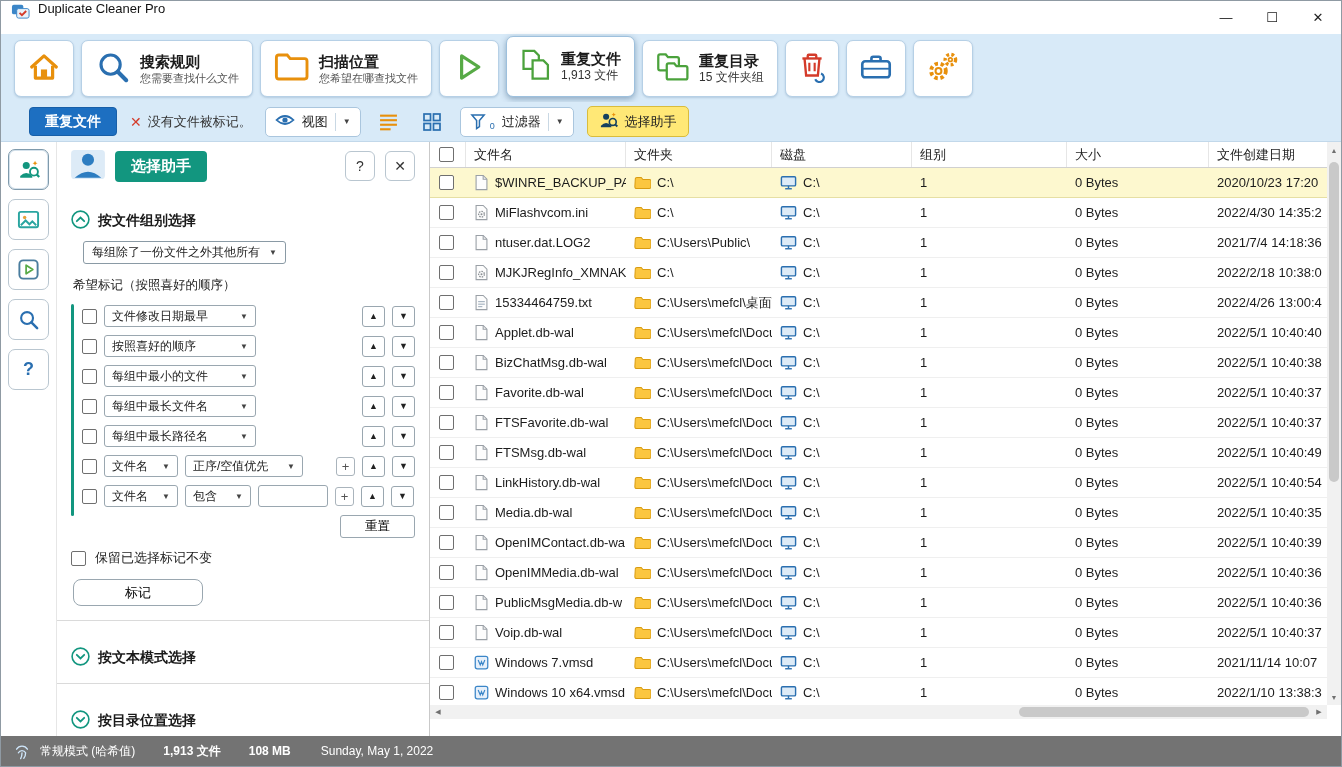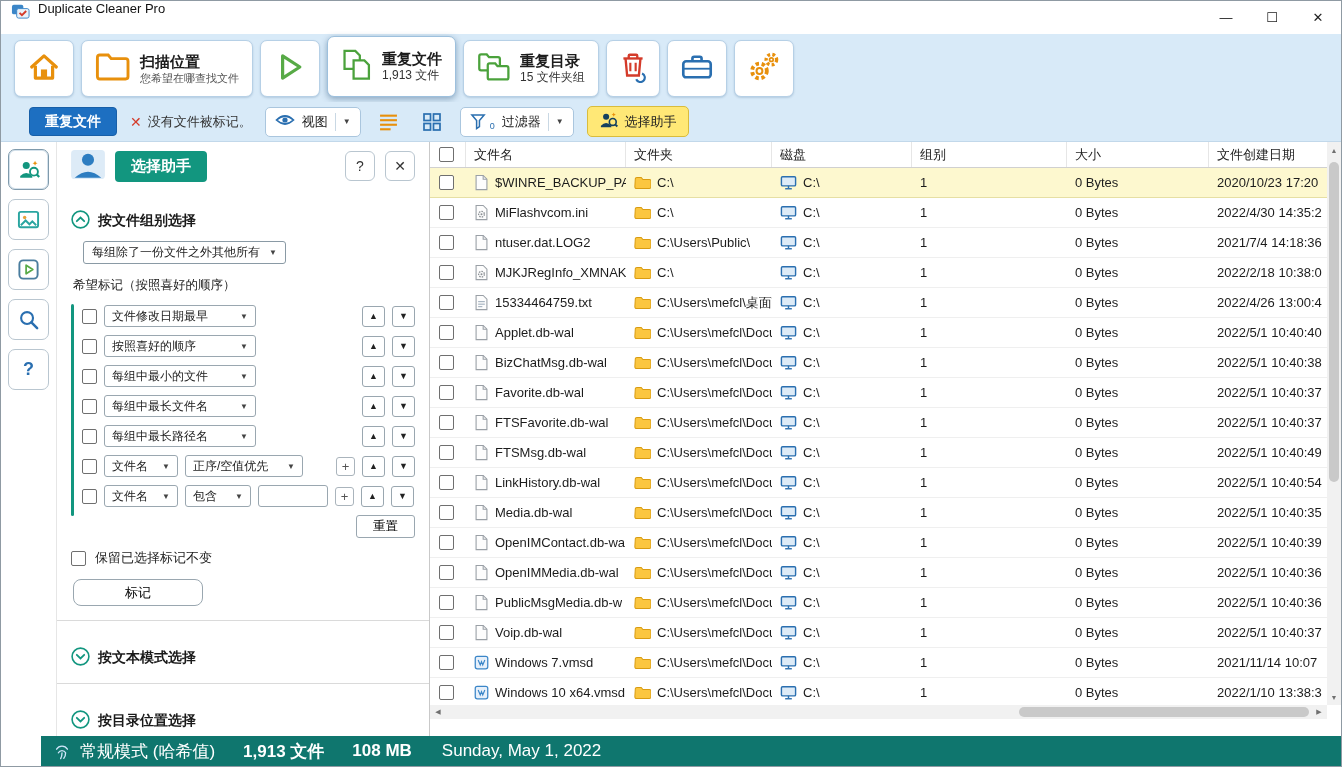--- a/index.html
+++ b/index.html
@@ -76,21 +76,21 @@
   .dd.sm { width:74px; }
   .dd.md { width:118px; }
   .dd.xs { width:66px; }
   .rule-input { width:70px; height:22px; border:1px solid #9aa7b0; border-radius:3px; background:#fff; font-size:12px; padding:0 4px; }
   .spacer { flex:1; }
   .plus-btn { width:19px; height:19px; border:1px solid #aab4bc; border-radius:3px; display:flex; align-items:center;
               justify-content:center; font-size:13px; color:#555; background:#fff; }
   .arr { width:23px; height:21px; border:1px solid #9aa7b0; border-radius:3px; display:flex; align-items:center;
          justify-content:center; font-size:9px; background:#fff; color:#222; }
   .reset-row { display:flex; justify-content:flex-end; margin-top:4px; }
-  .reset-btn { height:23px; padding:0 16px; font-size:12.5px; border:1px solid #9aa7b0; border-radius:3px; background:#fff; }
+  .reset-btn { height:23px; padding:0 24px; font-size:12.5px; border:1px solid #9aa7b0; border-radius:3px; background:#fff; }
   .keep-row { display:flex; align-items:center; gap:9px; margin-top:11px; font-size:13px; }
   .mark-btn { display:block; margin:12px 0 0 2px; width:130px; height:27px; border:1px solid #9aa7b0; border-radius:8px;
               background:#fff; font-size:13px; }
   .divider { height:1px; background:#dadada; margin:14px -14px 0 -14px; }
   .bottom-btns { display:flex; gap:10px; margin-top:12px; }
   .bb { height:28px; border:1px solid #9aa7b0; border-radius:4px; background:#fff; font-size:12.5px;
         display:flex; align-items:center; gap:6px; padding:0 10px; color:#222; }
 
   
   .table-area { flex:1 1 auto; position:relative; background:#fff; min-width:0; overflow:hidden; }
@@ -109,22 +109,22 @@
   .varr { position:absolute; left:0; width:14px; height:16px; display:flex; align-items:center; justify-content:center;
           font-size:7px; color:#707070; }
   .varr.up { top:0; } .varr.dn { bottom:0; }
   .hscroll { position:absolute; left:0; right:14px; bottom:17px; height:14px; background:#f1f1f1; }
   .hthumb { position:absolute; top:2px; bottom:2px; right:18px; width:290px; background:#c9c9c9; border-radius:5px; }
   .harr { position:absolute; top:0; width:16px; height:14px; display:flex; align-items:center; justify-content:center;
           font-size:7px; color:#707070; }
   .harr.lf { left:0; } .harr.rt { right:0; }
 
   
-  .statusbar { height:30px; background:#0f766e; color:#fff; display:flex; align-items:center;
-               padding-left:12px; font-size:17px; flex:0 0 auto;margin-left:40px; }
+  .statusbar { height:30px; background:#737373; color:#fff; display:flex; align-items:center;
+               padding-left:12px; font-size:12px; flex:0 0 auto; }
   .sb-icon { display:flex; margin-right:9px; }
   .sb-mode { margin-right:28px; }
   .sb-bold { font-weight:bold; margin-right:28px; }
   .sb-date { margin-left:2px; }
 </style>
 </head>
 <body>
 
 <div class="window">
 
@@ -145,20 +145,32 @@
   </div>
 
   <div class="toolbar">
     <div class="tb-btn square">
       <span>
         <svg viewBox="0 0 26 26" width="32" height="32">
             <path d="M3 13 L13 4 L23 13" fill="none" stroke="#e8900c" stroke-width="2.6" stroke-linecap="round" stroke-linejoin="round"></path>
             <path d="M6 12 V22 H20 V12" fill="none" stroke="#e8900c" stroke-width="2.6" stroke-linejoin="round"></path>
             <rect x="10.5" y="15" width="5" height="7" fill="#e8900c"></rect>
           </svg>
+      </span>
+    </div>
+    <div class="tb-btn">
+      <span>
+        <svg viewBox="0 0 30 30" width="36" height="36">
+            <circle cx="13" cy="13" r="8" fill="none" stroke="#2a6fb0" stroke-width="2.6"></circle>
+            <line x1="19" y1="19" x2="26" y2="26" stroke="#2a6fb0" stroke-width="3.4" stroke-linecap="round"></line>
+          </svg>
+      </span>
+      <span class="tb-text">
+        <span class="tb-title">搜索规则</span>
+        <span class="tb-sub">您需要查找什么文件</span>
       </span>
     </div>
     <div class="tb-btn">
       <span>
         <svg viewBox="0 0 30 26" width="36" height="32">
             <path d="M2 5 q0-2 2-2 h7 l2.5 3 h12 q2 0 2 2 v13 q0 2 -2 2 h-21.5 q-2 0 -2 -2 z" fill="none" stroke="#e8900c" stroke-width="2.4"></path>
           </svg>
       </span>
       <span class="tb-text">
         <span class="tb-title">扫描位置</span>

